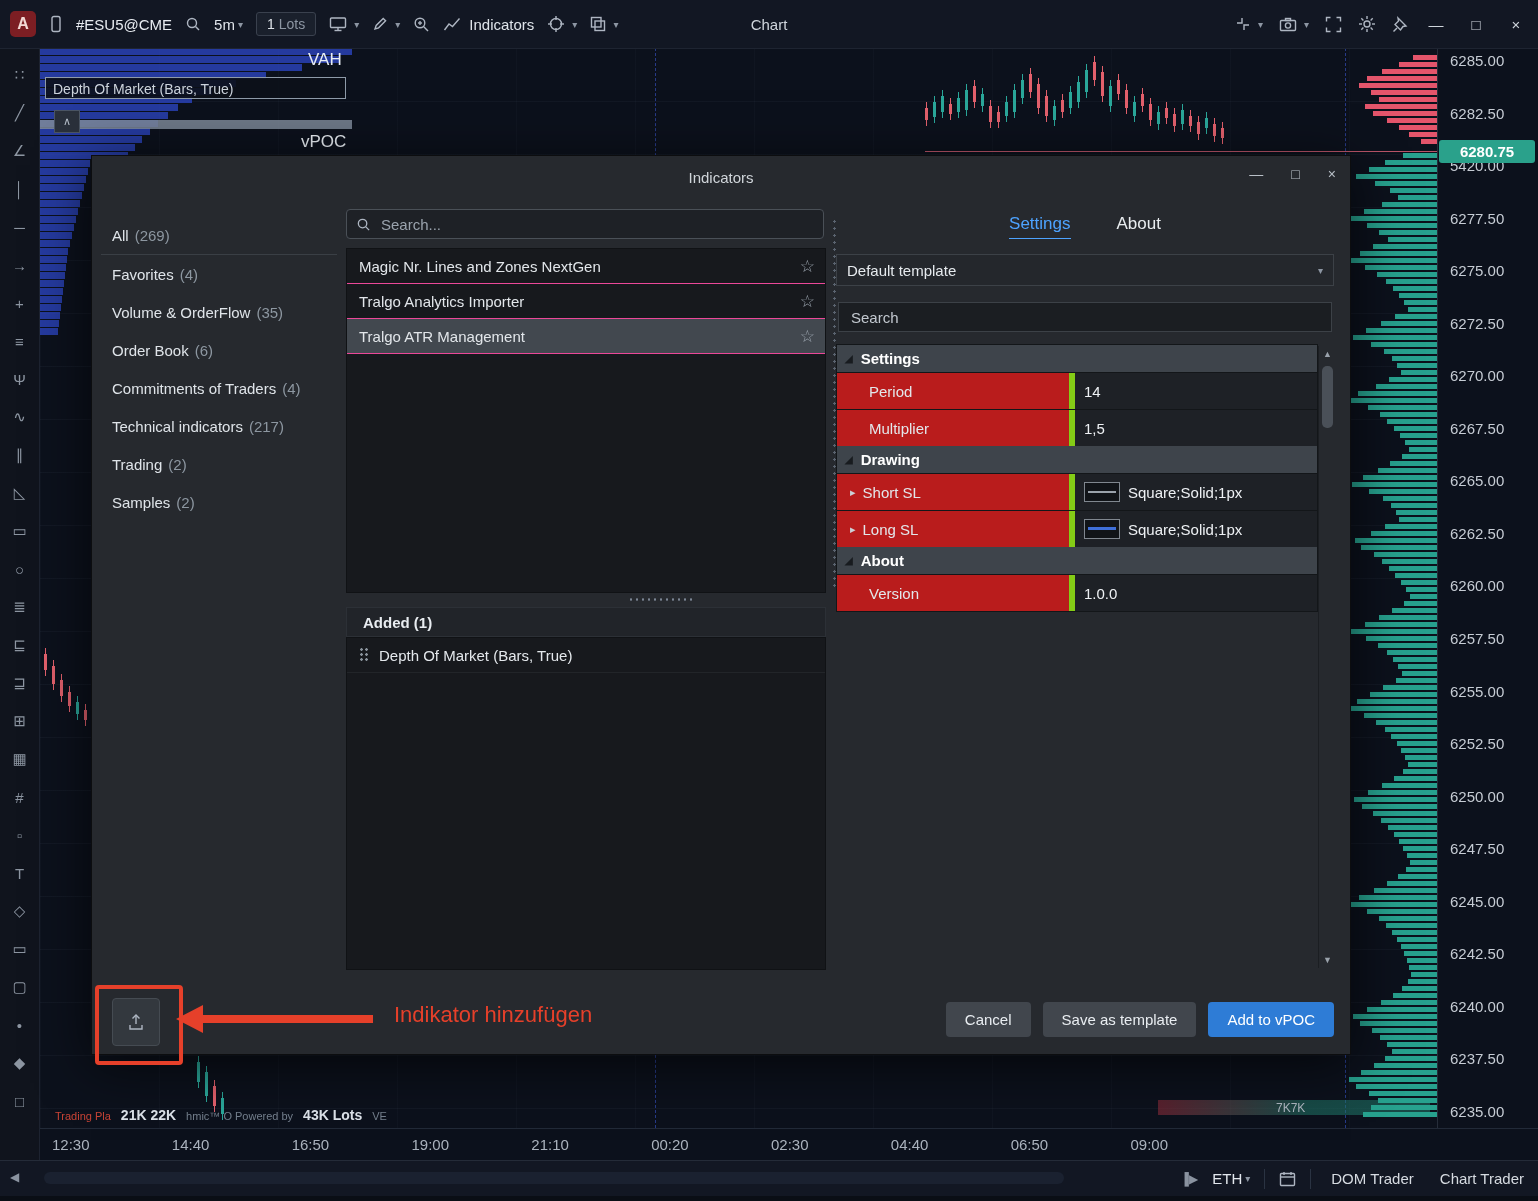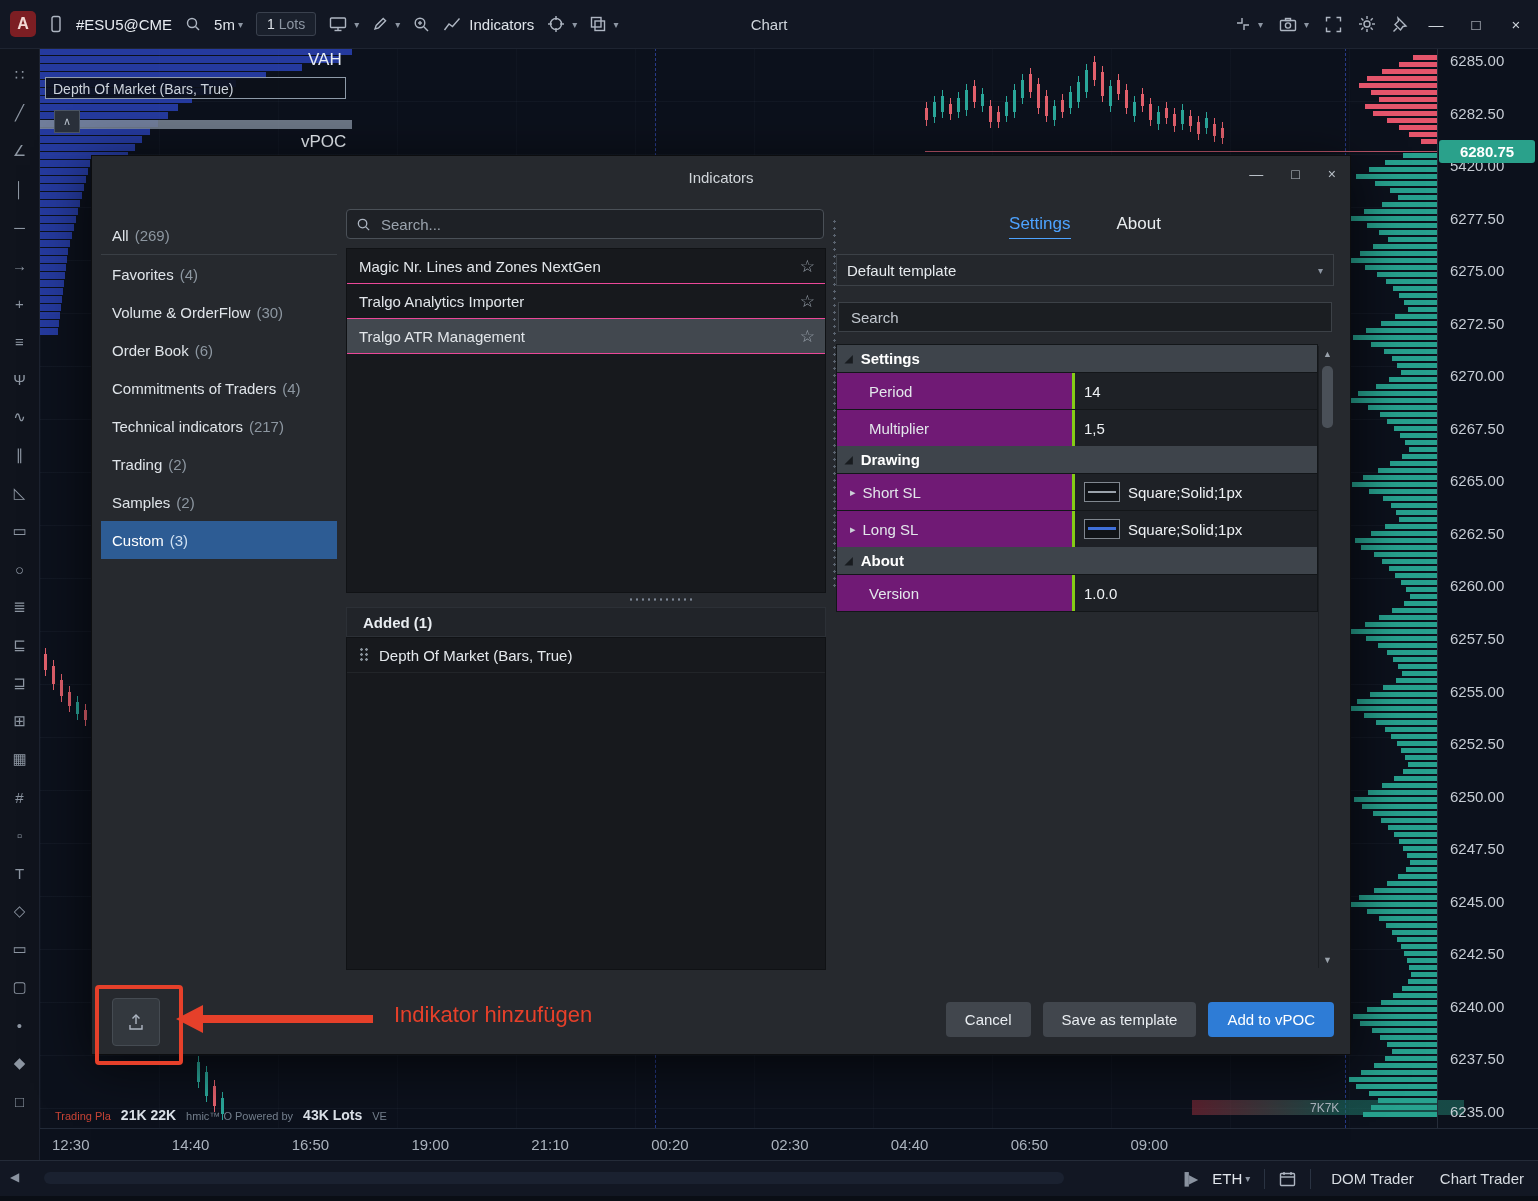--- a/index.html
+++ b/index.html
@@ -56,21 +56,21 @@
   .body{position:absolute;width:3px}
   .u{background:#2aa79a}.d{background:#e2606c}
 
   .profile{position:absolute;display:flex;flex-direction:column;align-items:flex-end;gap:2px;z-index:1}
   .profile .pbar{height:5px}
   #pred{right:101px;top:55px}
   #pred .pbar{background:#e4556b}
   #pteal{right:101px;top:153px}
   #pteal .pbar{background:#27a18e}
 
-  .vol-band{position:absolute;left:1192px;top:1100px;width:272px;height:15px;
+  .vol-band{position:absolute;left:1158px;top:1100px;width:272px;height:15px;
             background:linear-gradient(90deg,rgba(150,45,60,.55),rgba(32,120,105,.55) 55%);
             display:flex;align-items:center;padding-left:118px;box-sizing:border-box}
   .band-label{font-size:12px;color:#aeb6c0}
 
   .watermark{position:absolute;left:55px;top:1107px;display:flex;align-items:baseline;gap:10px}
   .wm-red{color:#c94436;font-size:11px}
   .wm-white{color:#dde3ea;font-size:14px;font-weight:bold}
   .wm-gray{color:#75808e;font-size:11px}
 
   
@@ -150,22 +150,22 @@
            border:1px solid #3c4147;box-sizing:border-box;display:flex;align-items:center;padding:0 10px}
   .psearch input{flex:1;background:transparent;border:0;outline:0;color:#e4e8ed;font-size:15px;
                  font-family:"Liberation Sans",sans-serif}
   .psearch input::placeholder{color:#c2c8cf}
 
   .grid{position:absolute;left:744px;top:188px;width:480px;border:1px solid #131619}
   .group-row{display:flex;align-items:center;gap:8px;height:27px;background:#3e444b;padding-left:8px;
              font-weight:bold;font-size:15px;color:#fff}
   .group-tri{color:#181b1f;font-size:10px}
   .data-row{display:flex;height:36px;border-top:1px solid #131619}
-  .cell-l{width:238px;background:#701a75;display:flex;align-items:center;padding-left:32px;color:#e3e7eb;
-          font-size:15px;border-right:3px solid #84cc16;box-sizing:border-box}
+  .cell-l{width:238px;background:#b91c1c;display:flex;align-items:center;padding-left:32px;color:#e3e7eb;
+          font-size:15px;border-right:6px solid #84cc16;box-sizing:border-box}
   .cell-l.exp{padding-left:13px;gap:7px}
   .exp-arrow{color:#ccd2d8;font-size:11px}
   .cell-v{flex:1;background:#1e2126;display:flex;align-items:center;padding-left:9px;color:#eef1f4;
           font-size:15px;gap:8px}
   .preview{width:34px;height:18px;border:1px solid #80878f;background:#111418;position:relative;flex:0 0 auto}
   .preview .pline{position:absolute;left:3px;right:3px;top:8px;height:2px;background:#9aa2ab}
   .preview.blue .pline{background:#3f6fd8;height:3px;top:7px}
 
   .vscroll{position:absolute;left:1226px;top:190px;width:17px;height:622px;background:#26292e;
            border-left:1px solid #1b1e22}
@@ -779,21 +779,21 @@
           <span class="count">(269)</span>
         </div>
 
         <div class="cat">
           <span>Favorites</span>
           <span class="count">(4)</span>
         </div>
 
         <div class="cat">
           <span>Volume &amp; OrderFlow</span>
-          <span class="count">(30)</span>
+          <span class="count">(35)</span>
         </div>
 
         <div class="cat">
           <span>Order Book</span>
           <span class="count">(6)</span>
         </div>
 
         <div class="cat">
           <span>Commitments of Traders</span>
           <span class="count">(4)</span>
@@ -807,24 +807,20 @@
         <div class="cat">
           <span>Trading</span>
           <span class="count">(2)</span>
         </div>
 
         <div class="cat">
           <span>Samples</span>
           <span class="count">(2)</span>
         </div>
 
-        <div class="cat selected">
-          <span>Custom</span>
-          <span class="count">(3)</span>
-        </div>
       </div>
 
     <div class="searchbox">
       <svg width="15" height="15" viewBox="0 0 16 16">
           <circle class="ic" cx="7" cy="7" r="4.5"></circle>
           <line class="ic" x1="10.5" y1="10.5" x2="14" y2="14"></line>
         </svg>
       <input type="text" placeholder="Search..." style="">
     </div>
     <div class="indlist">

